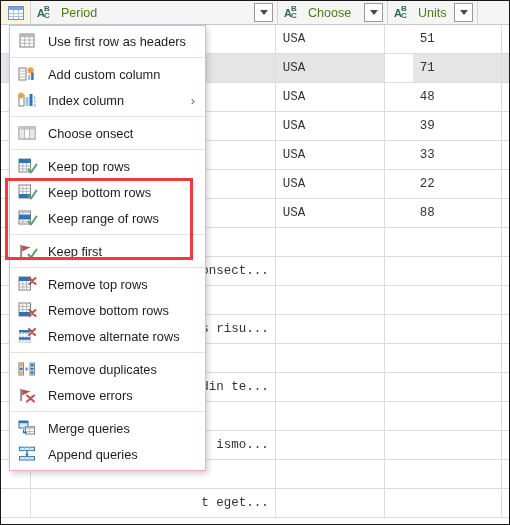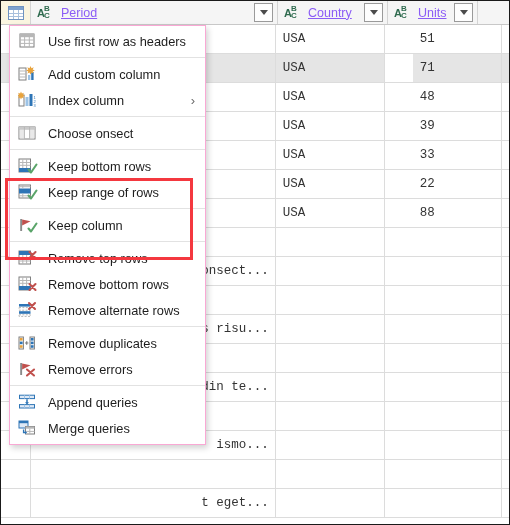--- a/index.html
+++ b/index.html
@@ -81,22 +81,21 @@
   .abc .c {
     position: absolute; left: 7px; top: 7px;
     font-size: 8px; color: #2f6b4f; font-weight: 600;
     line-height: 8px;
   }
   .hdr-label {
     flex: 1 1 auto;
     white-space: nowrap;
     overflow: hidden;
     font-size: 12.5px;
-    color: #8b5cf6;
-    text-decoration: underline;
+    color: #4d7c0f;
   }
   .drop-btn {
     flex: 0 0 auto;
     width: 17px; height: 17px;
     border: 1px solid #9a9a9a;
     background: #fdfdfd;
     display: flex; align-items: center; justify-content: center;
     margin-left: 3px;
   }
   .drop-btn .caret {
@@ -250,21 +249,21 @@
           <span class="caret"></span>
         </span>
       </div>
 
       <div class="hdr-cell c-country">
         <span class="abc">
           <span class="a">A</span>
             <span class="b">B</span>
             <span class="c">C</span>
         </span>
-        <span class="hdr-label">Country</span>
+        <span class="hdr-label">Choose</span>
         <span class="drop-btn">
           <span class="caret"></span>
         </span>
       </div>
 
       <div class="hdr-cell c-units">
         <span class="abc">
           <span class="a">A</span>
             <span class="b">B</span>
             <span class="c">C</span>
@@ -460,20 +459,35 @@
           </svg>
         </span>
         <span class="lbl">Choose onsect</span>
         <span class="chev"></span>
       </div>
       <div class="sep"></div>
       <div class="mi">
         <span class="ico">
           <svg width="20" height="18" viewBox="0 0 20 18" xmlns="http://www.w3.org/2000/svg">
             <rect x="1" y="2" width="11.5" height="13" fill="#fff" stroke="#7f7f7f"></rect>
+            <rect x="1" y="2" width="11.5" height="4" fill="#2e75b6"></rect>
+            <line x1="1" y1="9" x2="12.5" y2="9" stroke="#b7b7b7"></line>
+            <line x1="1" y1="12" x2="12.5" y2="12" stroke="#b7b7b7"></line>
+            <line x1="4.8" y1="6" x2="4.8" y2="15" stroke="#b7b7b7"></line>
+            <line x1="8.6" y1="6" x2="8.6" y2="15" stroke="#b7b7b7"></line>
+            <path d="M10.5 12.5 L13 15.5 L18.5 7.5" fill="none" stroke="#5aa469" stroke-width="2.1" stroke-linecap="round" stroke-linejoin="round"></path>
+          </svg>
+        </span>
+        <span class="lbl">Keep top rows</span>
+        <span class="chev"></span>
+      </div>
+      <div class="mi">
+        <span class="ico">
+          <svg width="20" height="18" viewBox="0 0 20 18" xmlns="http://www.w3.org/2000/svg">
+            <rect x="1" y="2" width="11.5" height="13" fill="#fff" stroke="#7f7f7f"></rect>
             <rect x="1" y="11" width="11.5" height="4" fill="#2e75b6"></rect>
             <line x1="1" y1="5.5" x2="12.5" y2="5.5" stroke="#b7b7b7"></line>
             <line x1="1" y1="8.3" x2="12.5" y2="8.3" stroke="#b7b7b7"></line>
             <line x1="4.8" y1="2" x2="4.8" y2="11" stroke="#b7b7b7"></line>
             <line x1="8.6" y1="2" x2="8.6" y2="11" stroke="#b7b7b7"></line>
             <path d="M10.5 12.5 L13 15.5 L18.5 7.5" fill="none" stroke="#5aa469" stroke-width="2.1" stroke-linecap="round" stroke-linejoin="round"></path>
           </svg>
         </span>
         <span class="lbl">Keep bottom rows</span>
         <span class="chev"></span>
@@ -495,21 +509,21 @@
       </div>
       <div class="sep"></div>
       <div class="mi">
         <span class="ico">
           <svg width="20" height="18" viewBox="0 0 20 18" xmlns="http://www.w3.org/2000/svg">
             <rect x="2.2" y="3" width="1.9" height="12" fill="#8a8a8a"></rect>
             <path d="M4.1 3.6 L12.6 5.2 L4.1 9.6 Z" fill="#c0504d"></path>
             <path d="M10.5 12.5 L13 15.5 L18.5 7.5" fill="none" stroke="#5aa469" stroke-width="2.1" stroke-linecap="round" stroke-linejoin="round"></path>
           </svg>
         </span>
-        <span class="lbl">Keep column</span>
+        <span class="lbl">Keep first</span>
         <span class="chev"></span>
       </div>
       <div class="sep"></div>
       <div class="mi">
         <span class="ico">
           <svg width="20" height="18" viewBox="0 0 20 18" xmlns="http://www.w3.org/2000/svg">
             <rect x="1" y="2" width="11.5" height="13" fill="#fff" stroke="#7f7f7f"></rect>
             <rect x="1" y="2" width="11.5" height="4" fill="#2e75b6"></rect>
             <line x1="1" y1="9" x2="12.5" y2="9" stroke="#b7b7b7"></line>
             <line x1="1" y1="12" x2="12.5" y2="12" stroke="#b7b7b7"></line>
@@ -575,46 +589,46 @@
             <path d="M9 9.5 L16 15.5 M16 9.5 L9 15.5" stroke="#c0504d" stroke-width="2.1" stroke-linecap="round"></path>
           </svg>
         </span>
         <span class="lbl">Remove errors</span>
         <span class="chev"></span>
       </div>
       <div class="sep"></div>
       <div class="mi">
         <span class="ico">
           <svg width="20" height="18" viewBox="0 0 20 18" xmlns="http://www.w3.org/2000/svg">
+            <rect x="1" y="2" width="9" height="7" fill="#dfe9f5" stroke="#2e75b6"></rect>
+            <rect x="1" y="2" width="9" height="2.2" fill="#2e75b6"></rect>
+            <rect x="7.5" y="7.5" width="9" height="7.5" fill="#fff" stroke="#7f7f7f"></rect>
+            <rect x="7.5" y="7.5" width="9" height="2.2" fill="#b8b8b8"></rect>
+            <line x1="11.8" y1="9.7" x2="11.8" y2="15" stroke="#b7b7b7"></line>
+            <line x1="7.5" y1="12.4" x2="16.5" y2="12.4" stroke="#b7b7b7"></line>
+            <path d="M5.6 10.5 v3 h2.2" fill="none" stroke="#2e75b6" stroke-width="1.4"></path>
+            <path d="M7 12 l2.2 1.5 -2.2 1.5z" fill="#2e75b6"></path>
+          </svg>
+        </span>
+        <span class="lbl">Merge queries</span>
+        <span class="chev"></span>
+      </div>
+      <div class="mi">
+        <span class="ico">
+          <svg width="20" height="18" viewBox="0 0 20 18" xmlns="http://www.w3.org/2000/svg">
             <rect x="1.5" y="2.2" width="15" height="3.4" fill="#dfe9f5" stroke="#2e75b6"></rect>
             <line x1="6.5" y1="2.2" x2="6.5" y2="5.6" stroke="#9dc3e6"></line>
             <line x1="11.5" y1="2.2" x2="11.5" y2="5.6" stroke="#9dc3e6"></line>
             <rect x="1.5" y="11.6" width="15" height="3.4" fill="#dfe9f5" stroke="#2e75b6"></rect>
             <line x1="6.5" y1="11.6" x2="6.5" y2="15" stroke="#9dc3e6"></line>
             <line x1="11.5" y1="11.6" x2="11.5" y2="15" stroke="#9dc3e6"></line>
             <path d="M9 6.2 v4.2" stroke="#2e75b6" stroke-width="1.5"></path>
             <path d="M7 9.2 l2 2.2 2 -2.2z" fill="#2e75b6"></path>
           </svg>
         </span>
         <span class="lbl">Append queries</span>
         <span class="chev"></span>
       </div>
-      <div class="mi">
-        <span class="ico">
-          <svg width="20" height="18" viewBox="0 0 20 18" xmlns="http://www.w3.org/2000/svg">
-            <rect x="1" y="2" width="9" height="7" fill="#dfe9f5" stroke="#2e75b6"></rect>
-            <rect x="1" y="2" width="9" height="2.2" fill="#2e75b6"></rect>
-            <rect x="7.5" y="7.5" width="9" height="7.5" fill="#fff" stroke="#7f7f7f"></rect>
-            <rect x="7.5" y="7.5" width="9" height="2.2" fill="#b8b8b8"></rect>
-            <line x1="11.8" y1="9.7" x2="11.8" y2="15" stroke="#b7b7b7"></line>
-            <line x1="7.5" y1="12.4" x2="16.5" y2="12.4" stroke="#b7b7b7"></line>
-            <path d="M5.6 10.5 v3 h2.2" fill="none" stroke="#2e75b6" stroke-width="1.4"></path>
-            <path d="M7 12 l2.2 1.5 -2.2 1.5z" fill="#2e75b6"></path>
-          </svg>
-        </span>
-        <span class="lbl">Merge queries</span>
-        <span class="chev"></span>
-      </div>
     </div>
 
   <div class="redbox" style="top: 177px; height: 82px;"></div>
 
 </div>
 
 </body></html>

